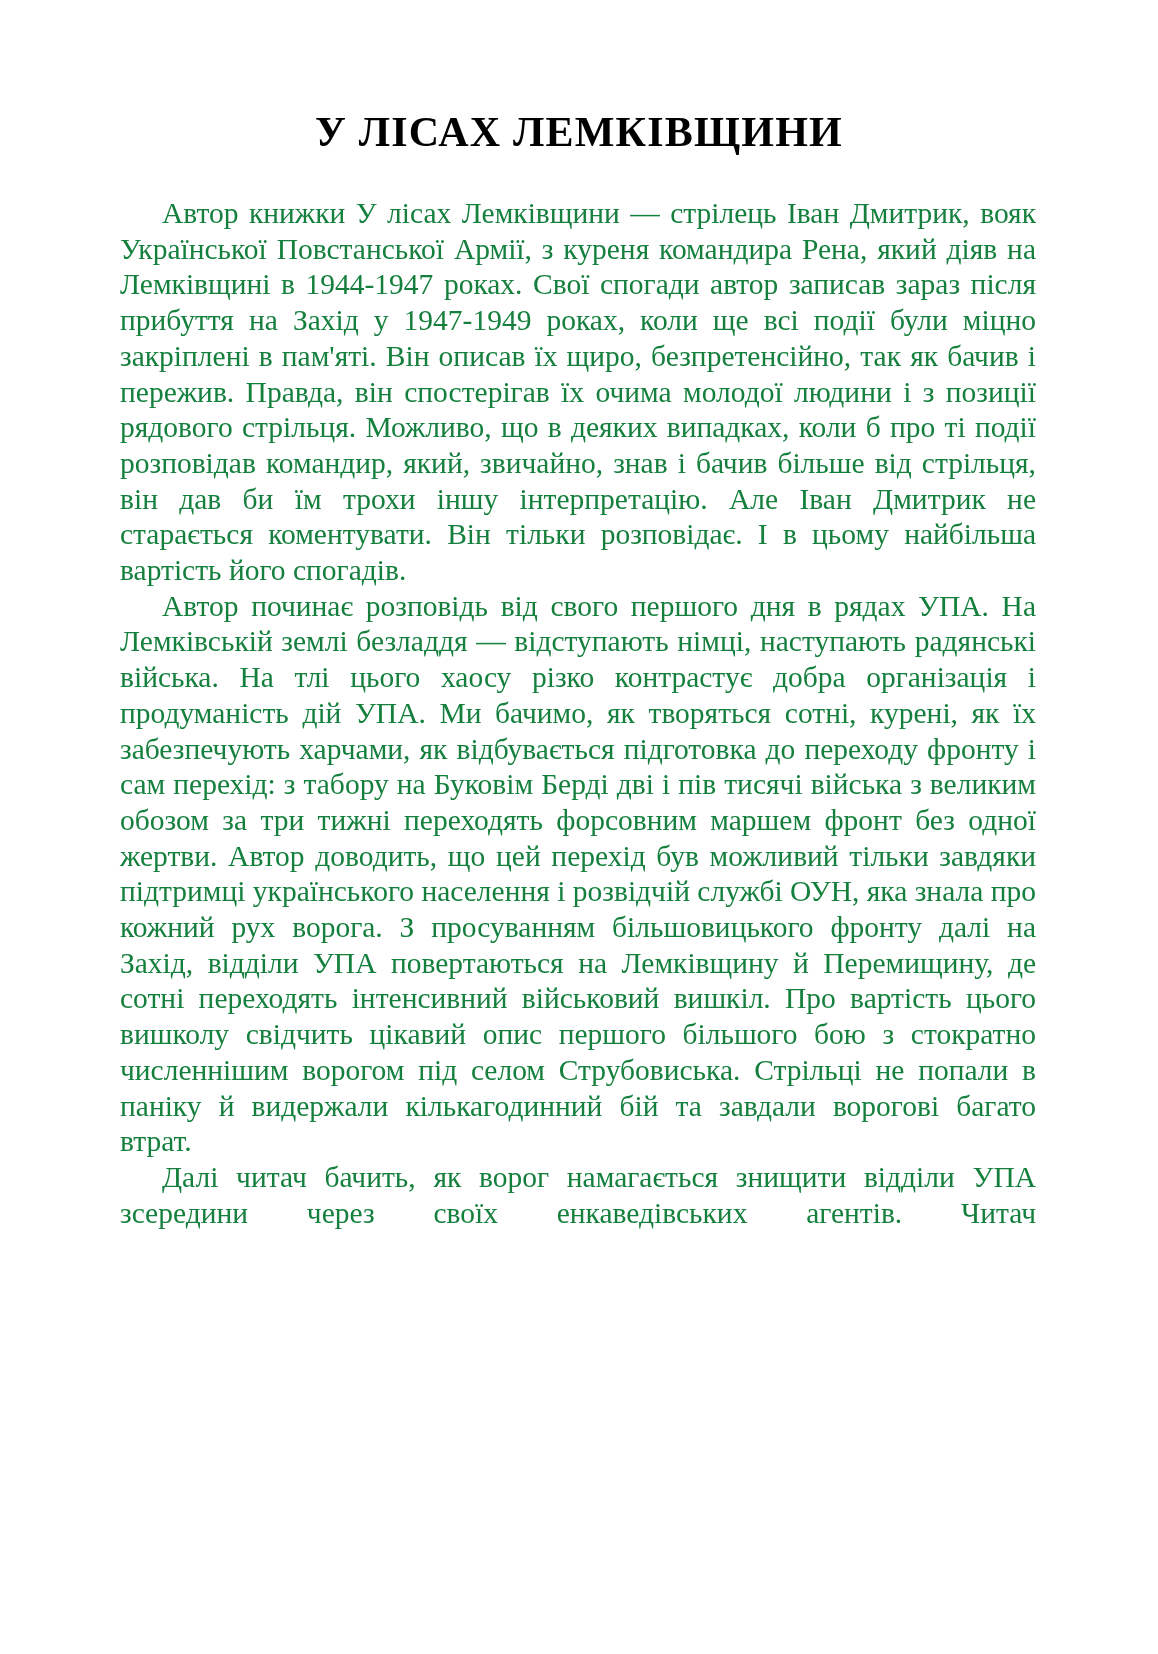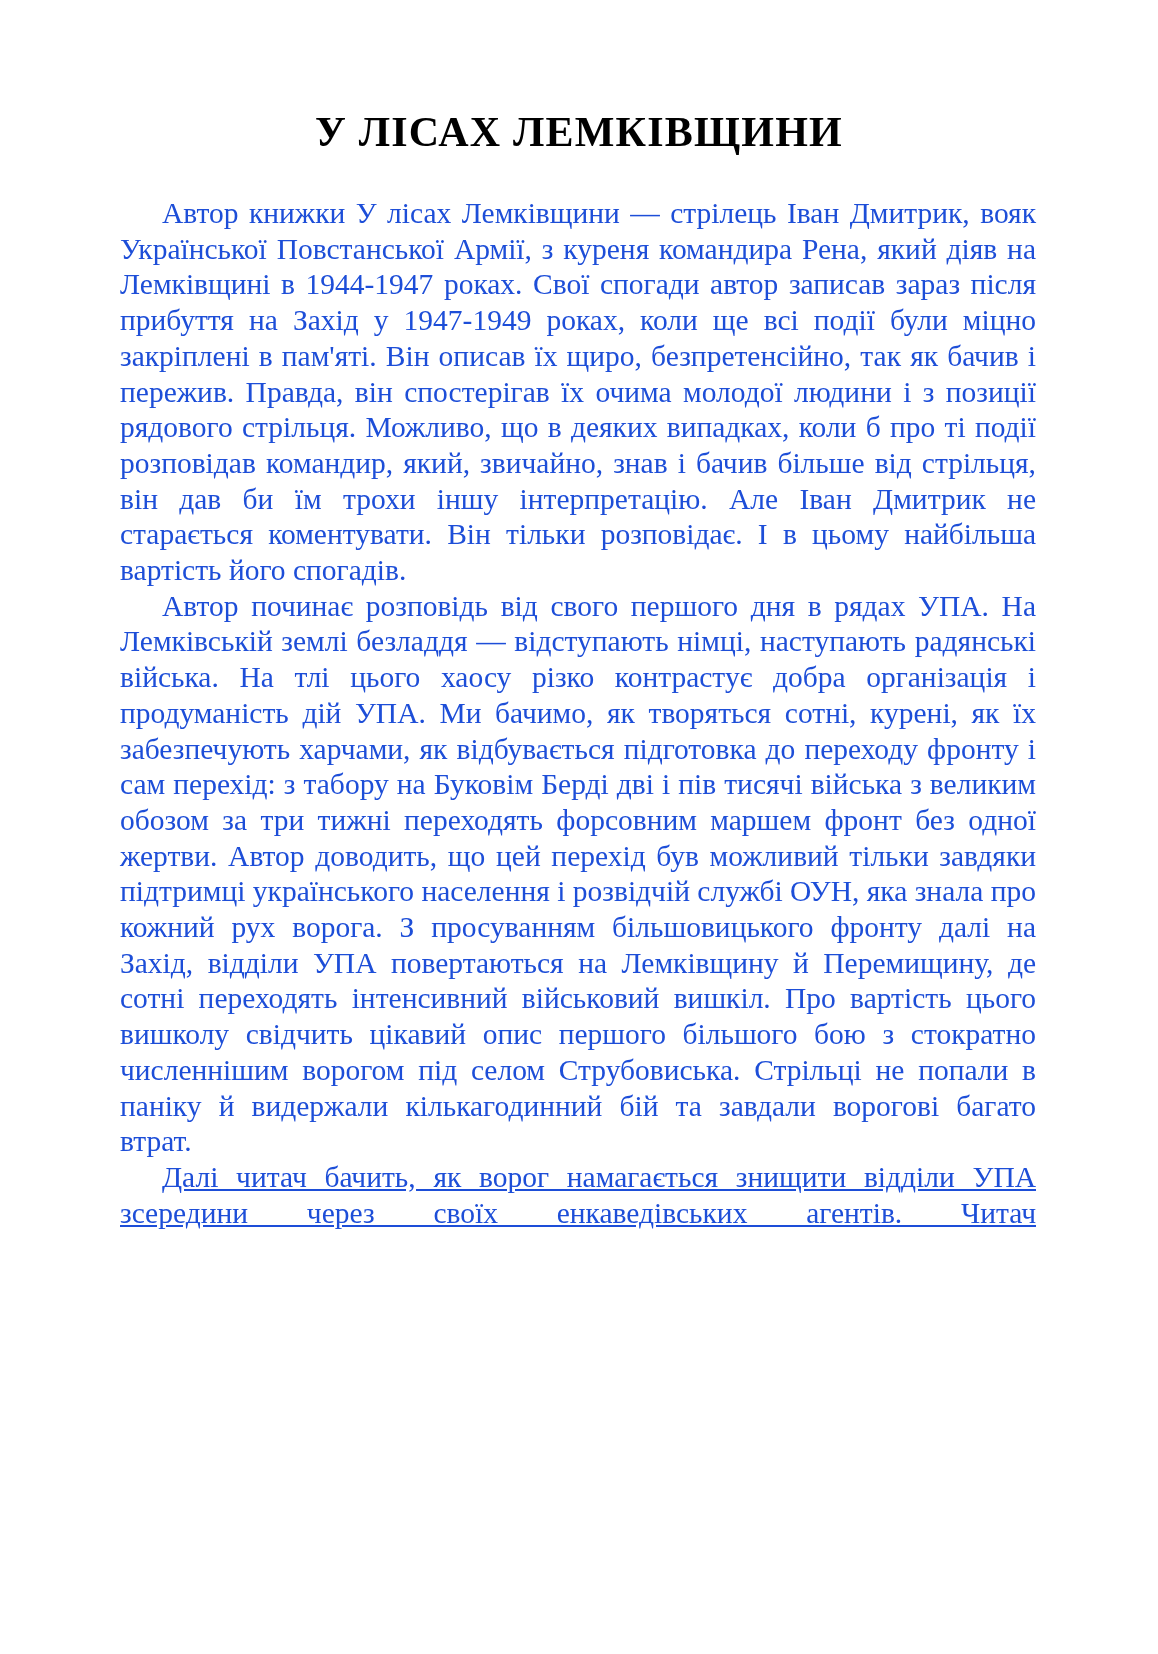--- a/index.html
+++ b/index.html
@@ -35,37 +35,36 @@
   }
 
   .body-text {
     position: absolute;
     top: 196px;
     left: 120px;
     width: 916px;
     font-family: "Liberation Serif", "DejaVu Serif", serif;
     font-size: 29.5px;
     line-height: 35.7px;
-    color: #1d4ed8;
+    color: #15803d;
     text-align: justify;
     text-justify: inter-word;
     hyphens: none;
     -webkit-hyphens: none;
   }
 
   .body-text p {
     margin: 0;
     padding: 0;
     text-indent: 42px;
     text-align: justify;
   }
 
   .body-text p:last-child {
     text-align-last: justify;
-    text-decoration: underline;
   }
 </style>
 </head>
 <body>
 
 <div class="page">
 
   <h1 class="page-title">У ЛІСАХ ЛЕМКІВЩИНИ</h1>
 
   <div class="body-text">

